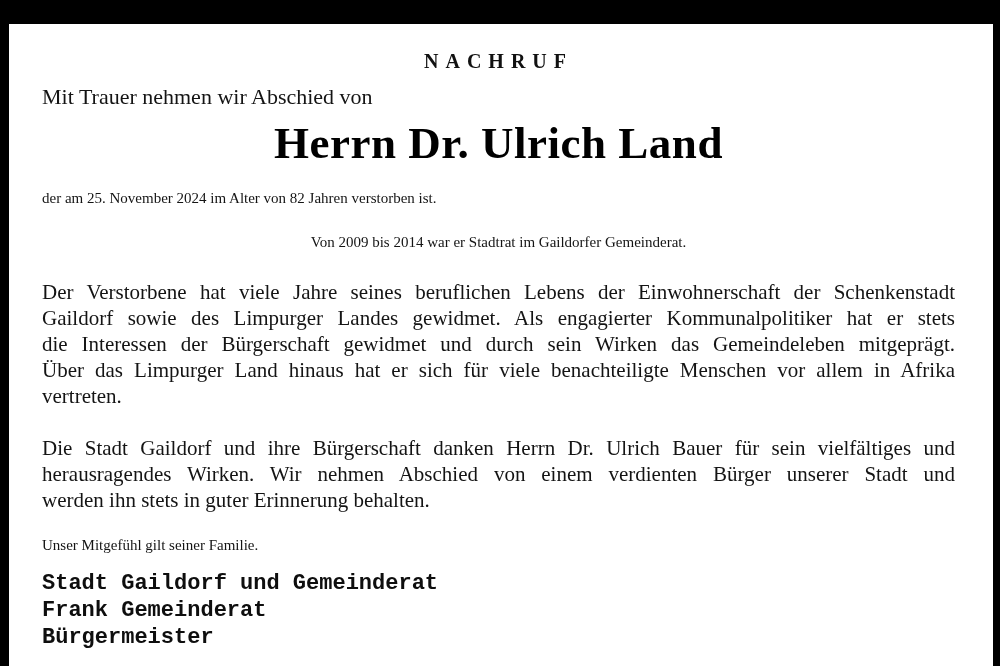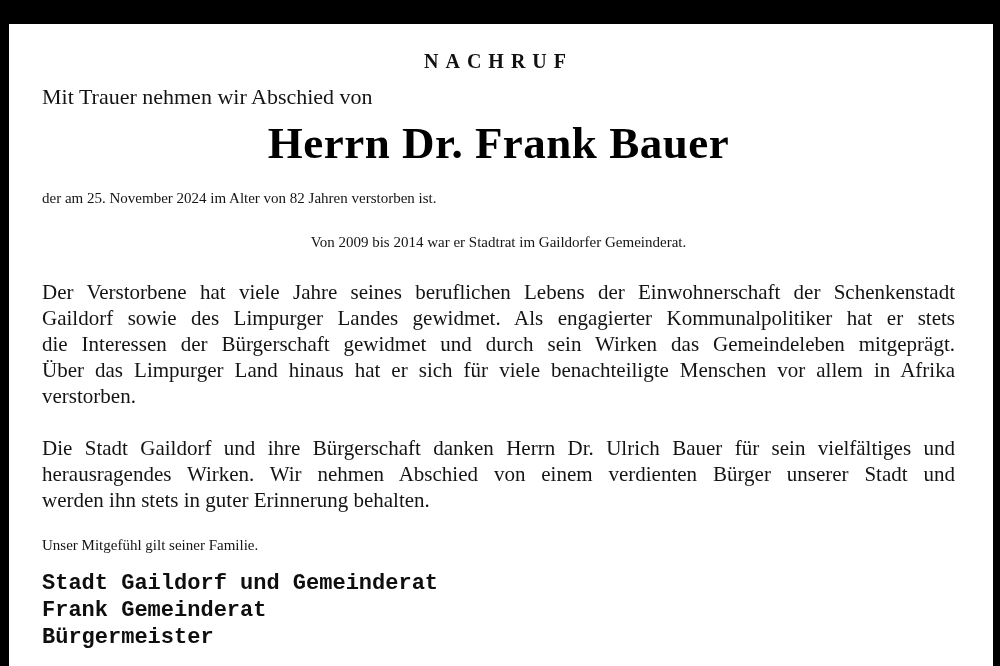--- a/index.html
+++ b/index.html
@@ -78,32 +78,32 @@
 </head>
 <body>
 
 <div class="page">
   <div class="content">
 
     <div class="kicker">NACHRUF</div>
 
     <div class="intro">Mit Trauer nehmen wir Abschied von</div>
 
-    <div class="headline">Herrn Dr. Frank Bauer</div>
+    <div class="headline">Herrn Dr. Ulrich Land</div>
 
     <div class="single death-line">der am 25. November 2024 im Alter von 82 Jahren verstorben ist.</div>
 
     <div class="single council-line">Von 2009 bis 2014 war er Stadtrat im Gaildorfer Gemeinderat.</div>
 
     <div class="para para1">
       <div class="jline">Der Verstorbene hat viele Jahre seines beruflichen Lebens der Einwohnerschaft der Schenkenstadt</div>
       <div class="jline">Gaildorf sowie des Limpurger Landes gewidmet. Als engagierter Kommunalpolitiker hat er stets</div>
       <div class="jline">die Interessen der Bürgerschaft gewidmet und durch sein Wirken das Gemeindeleben mitgeprägt.</div>
       <div class="jline">Über das Limpurger Land hinaus hat er sich für viele benachteiligte Menschen vor allem in Afrika</div>
-      <div>verstorben.</div>
+      <div>vertreten.</div>
     </div>
 
     <div class="para para2">
       <div class="jline">Die Stadt Gaildorf und ihre Bürgerschaft danken Herrn Dr. Ulrich Bauer für sein vielfältiges und</div>
       <div class="jline">herausragendes Wirken. Wir nehmen Abschied von einem verdienten Bürger unserer Stadt und</div>
       <div>werden ihn stets in guter Erinnerung behalten.</div>
     </div>
 
     <div class="single condolence">Unser Mitgefühl gilt seiner Familie.</div>
 

